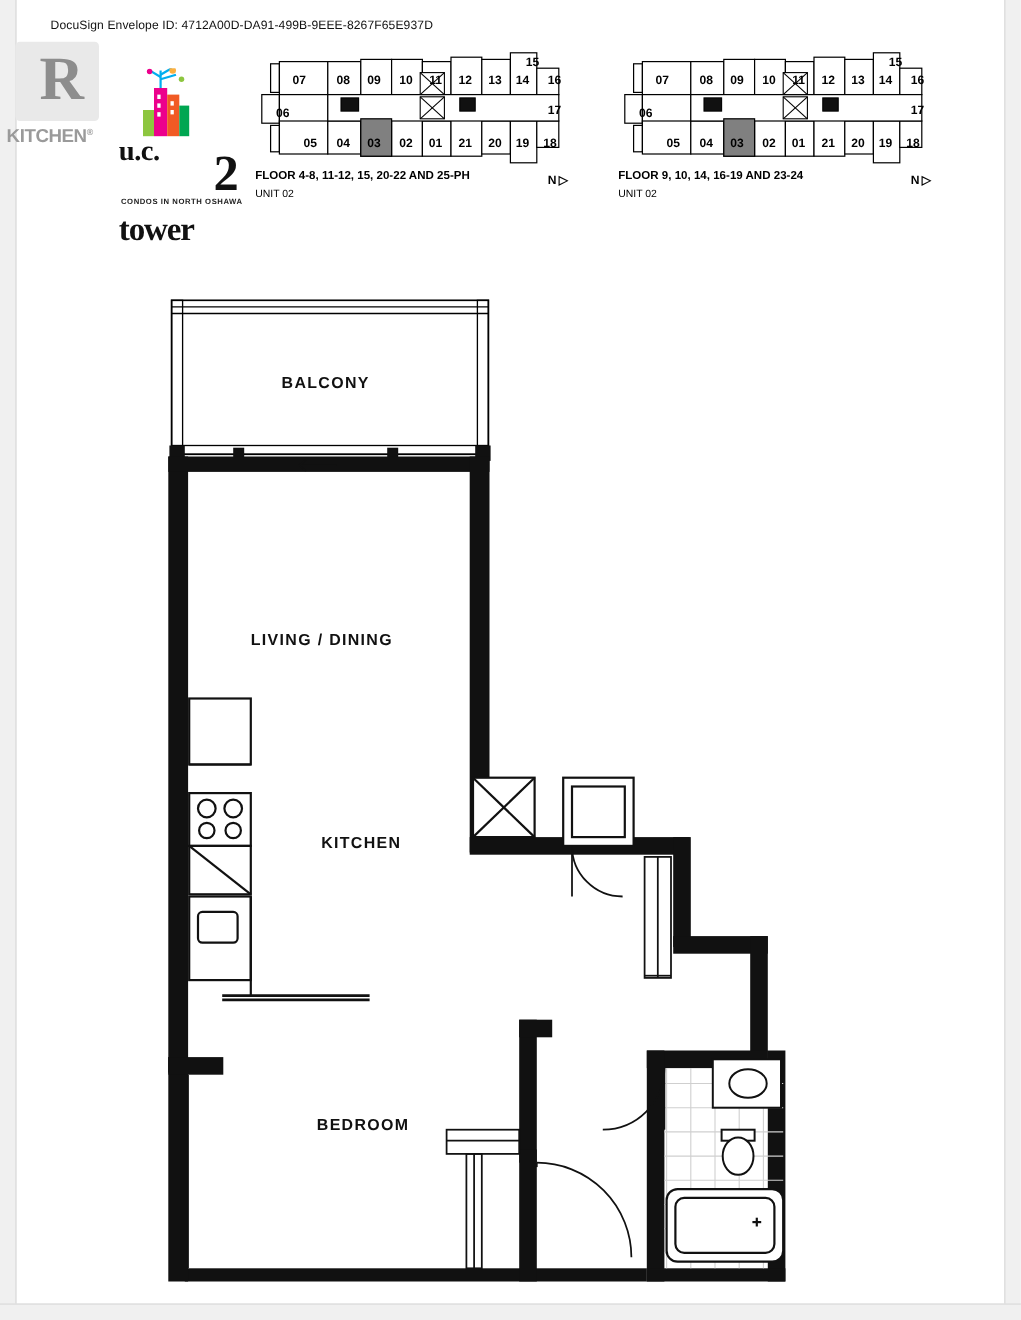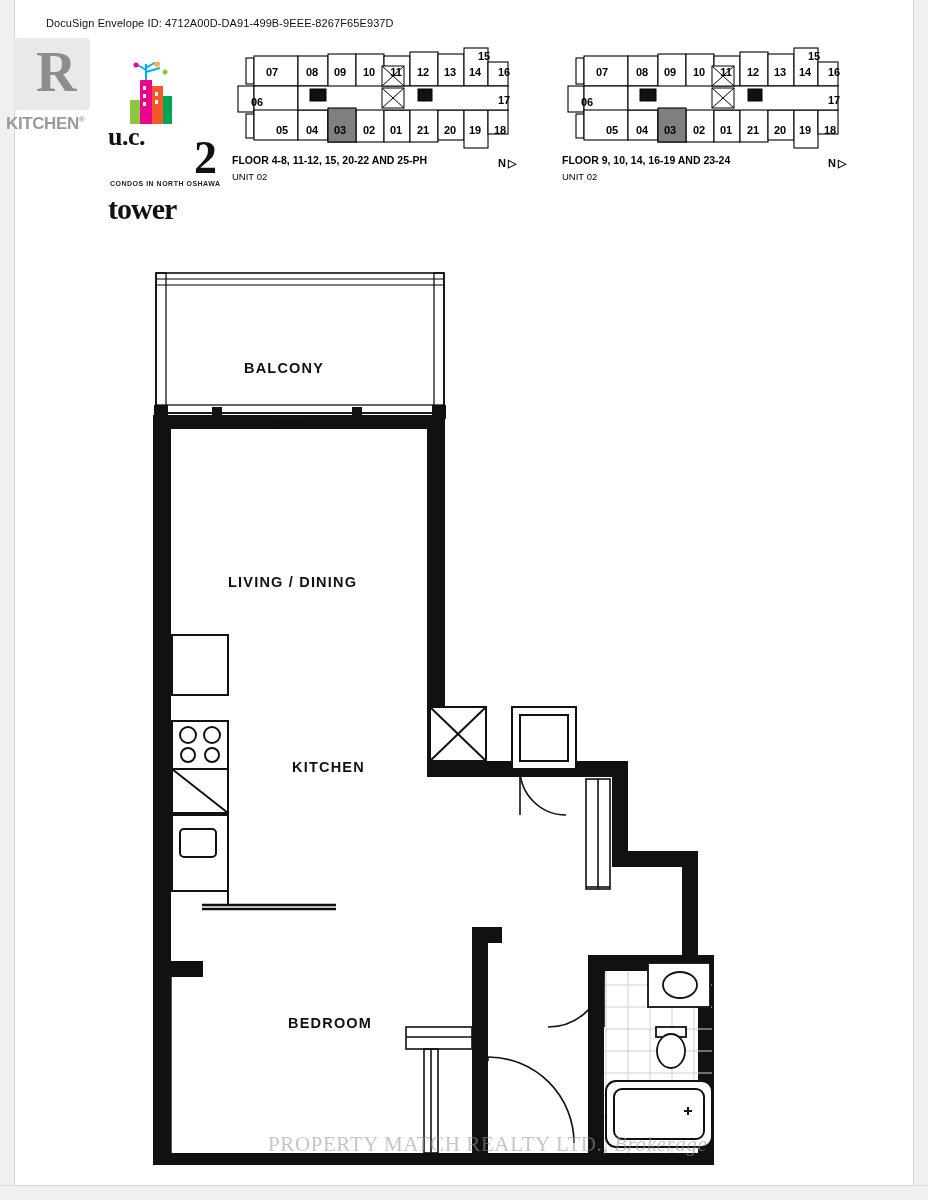--- a/index.html
+++ b/index.html
@@ -505,24 +505,20 @@
         <line x1="152" y1="168" x2="186" y2="168"></line>
         <polyline points="158,163 152,168 158,173"></polyline>
       </g>
 
       <g stroke="#111" stroke-width="1.4" fill="none">
         <line x1="51" y1="722" x2="51" y2="898"></line>
       </g>
     </svg>
 
     
-    <div class="room-label" style="left:124px; top:86px;margin-top:19px;">BALCONY</div>
+    <div class="room-label" style="left:136px; top:86px;">BALCONY</div>
     <div class="room-label" style="left:108px; top:290px;margin-top:29px;">LIVING / DINING</div>
     <div class="room-label" style="left:172px; top:504px;">KITCHEN</div>
     <div class="room-label" style="left:168px; top:760px;">BEDROOM</div>
   </div>
 
-  <div class="watermark">
-    <span>PROPERTY MATCH REALTY LTD.,</span>
-    <span class="brk">Brokerage</span>
-  </div>
 
 </div>
 
 </body></html>

